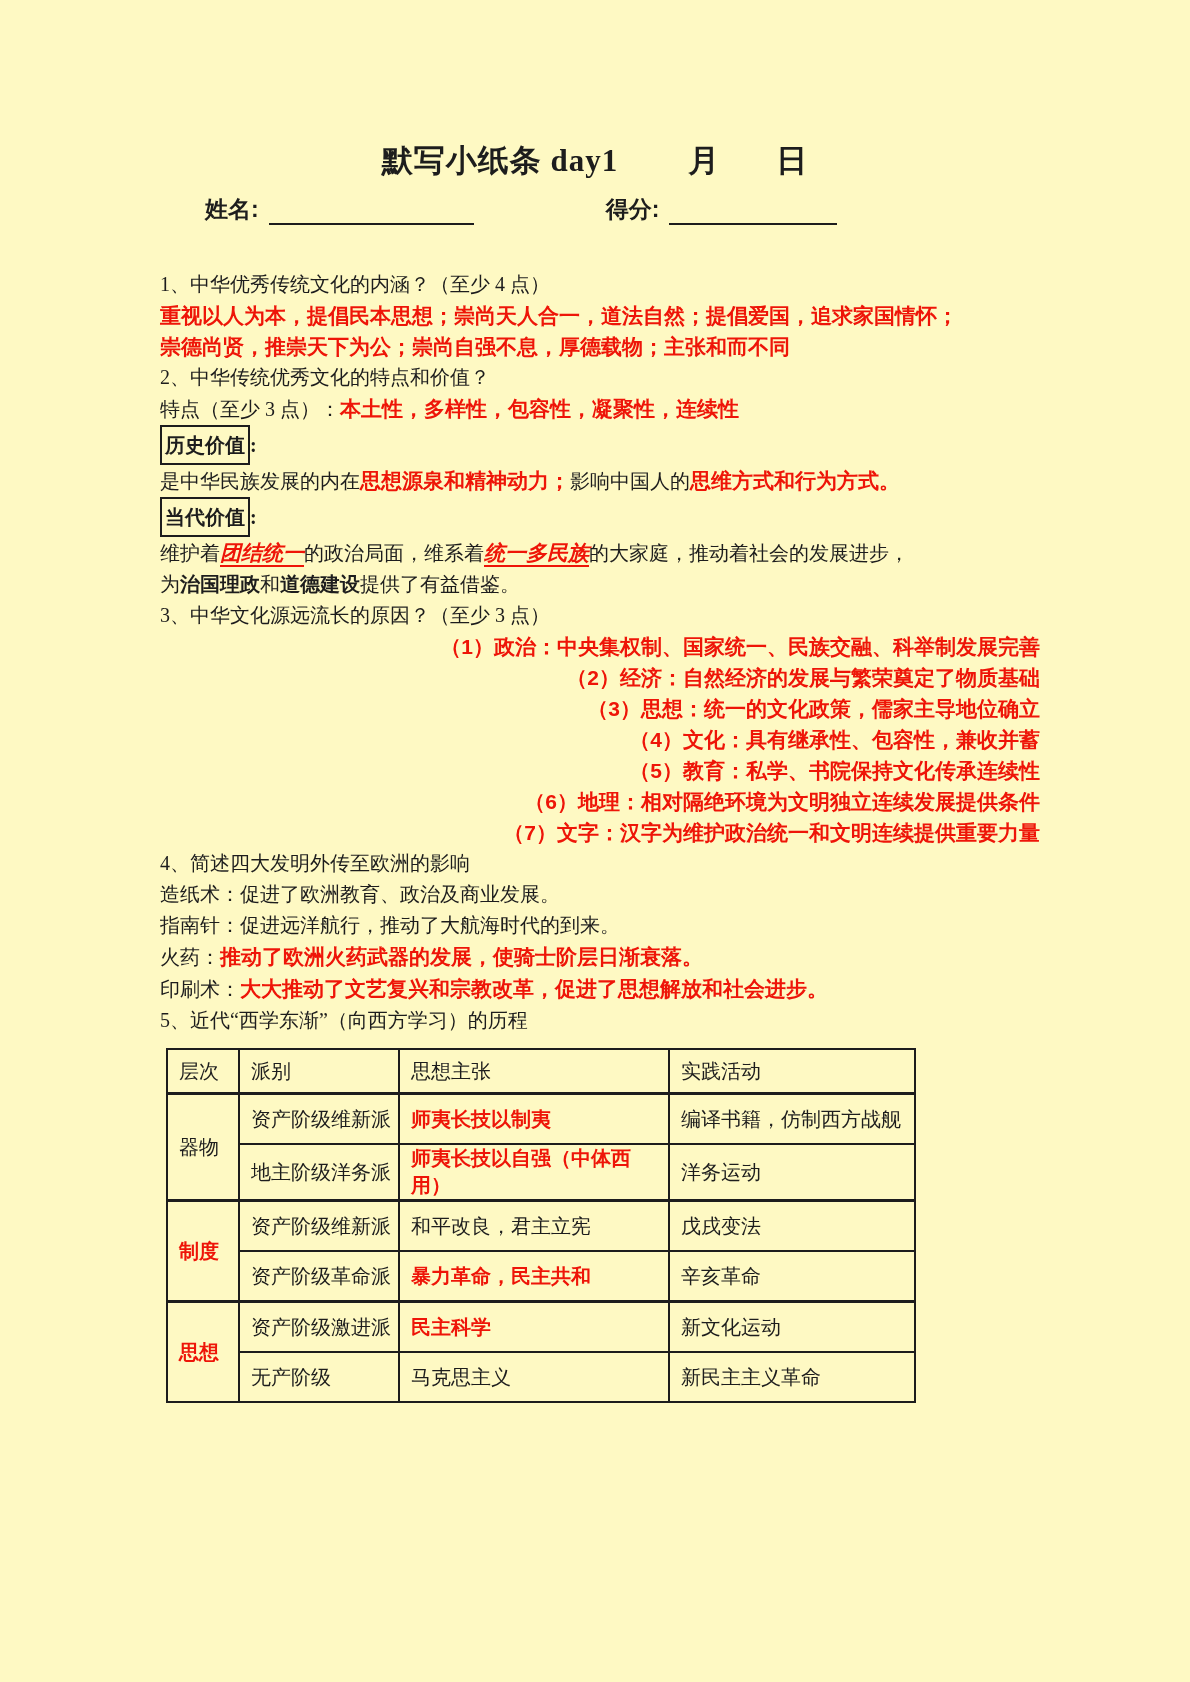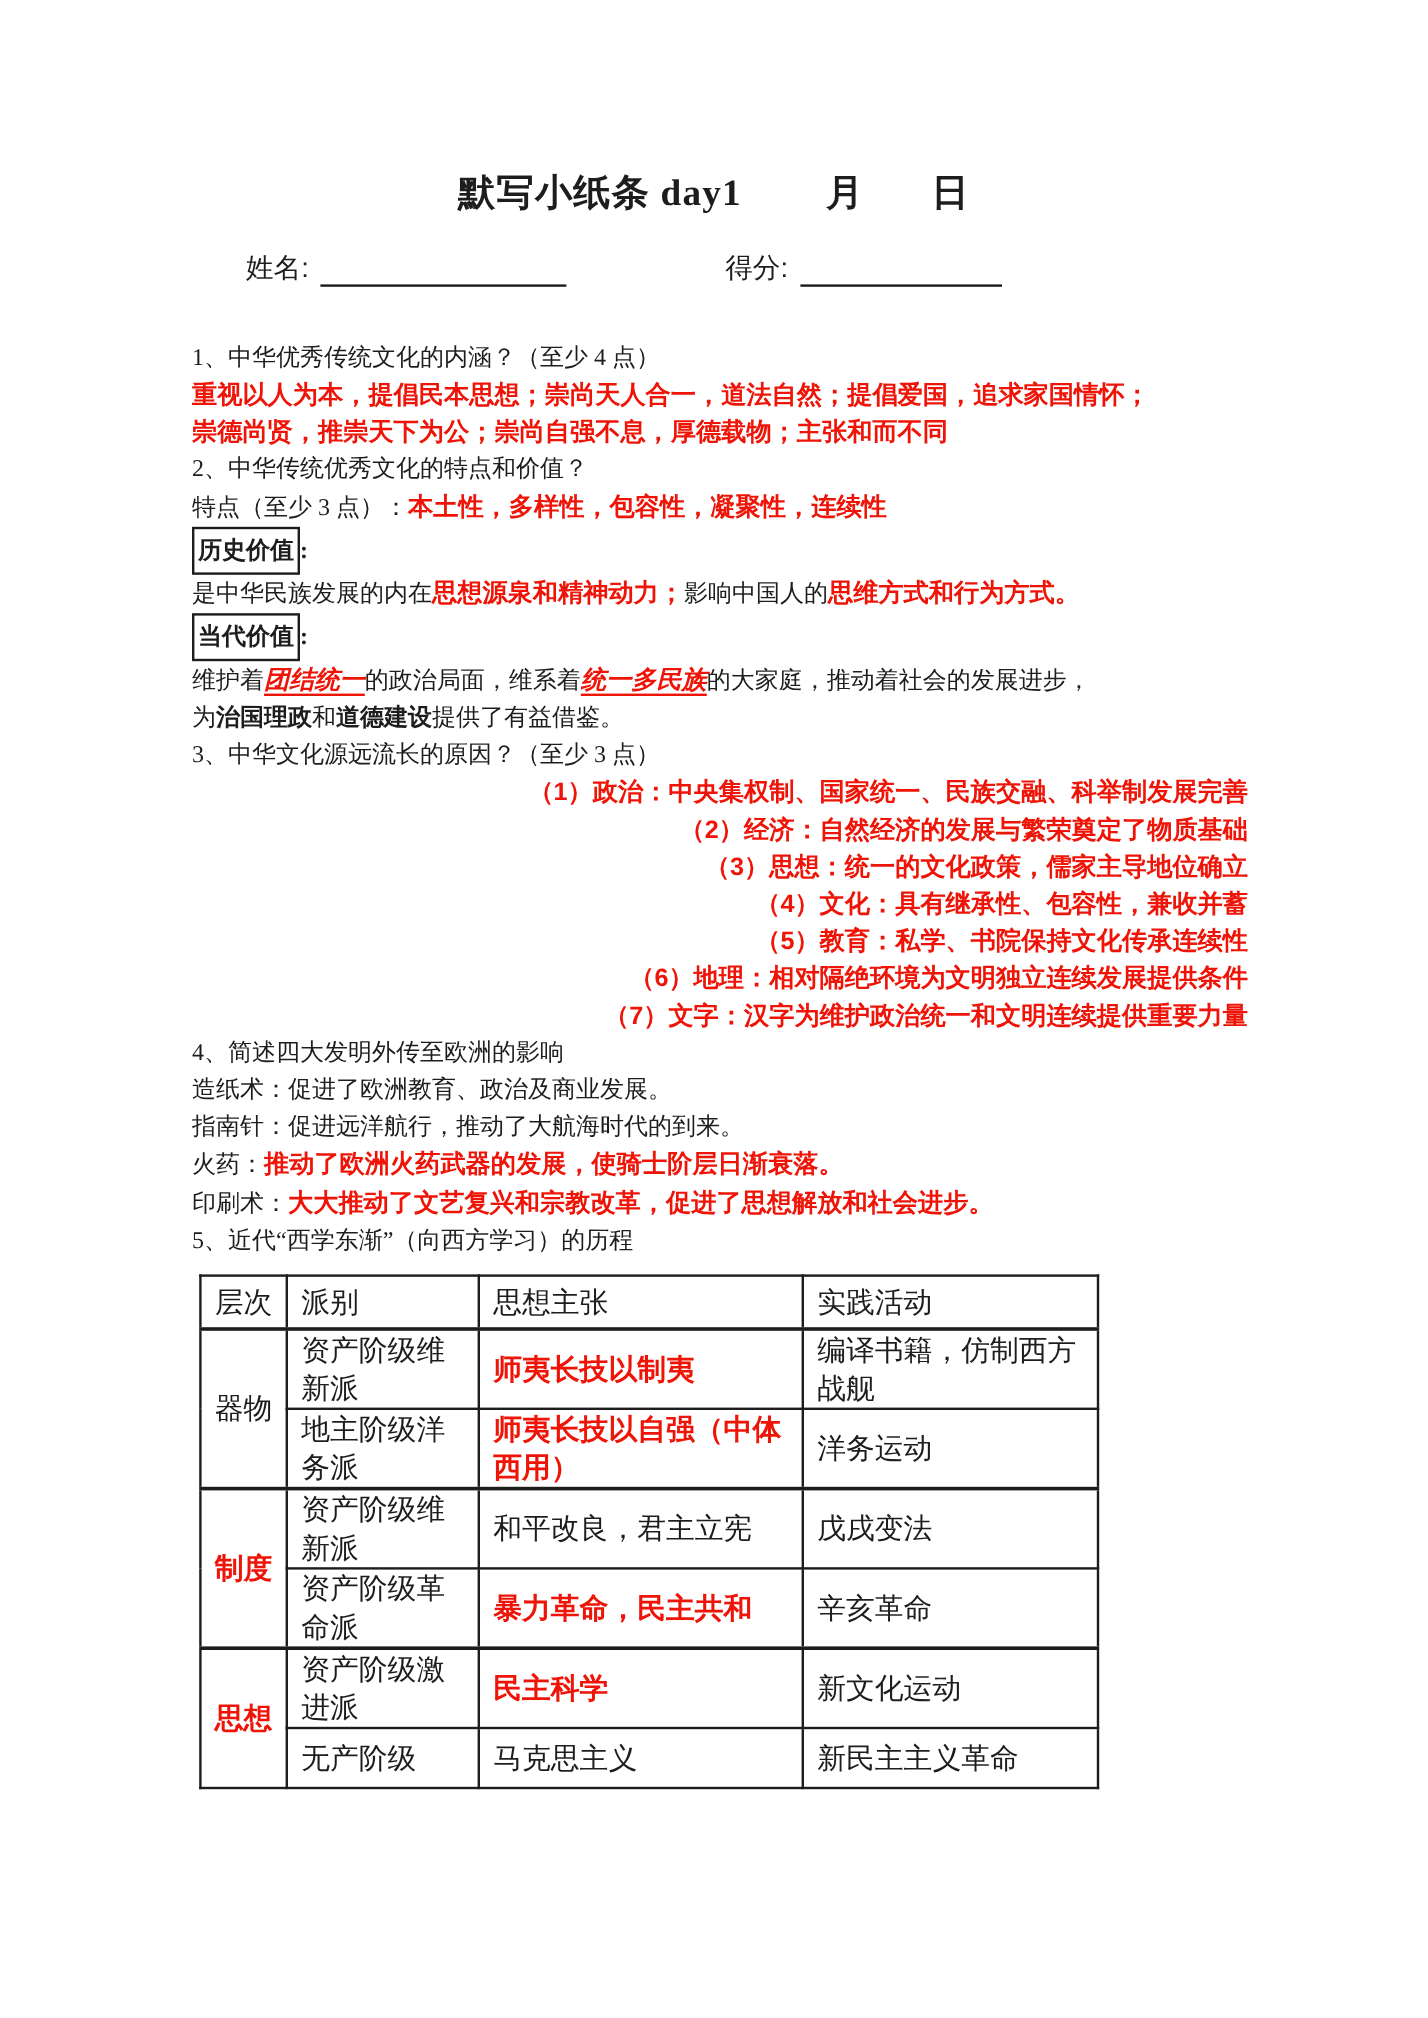--- a/index.html
+++ b/index.html
@@ -1,39 +1,39 @@
 <!DOCTYPE html>
 <html><head>
 <meta charset="utf-8">
 <style>
   :root{
     --red:#ee1508;
     --ink:#1d1d1d;
   }
   html,body{margin:0;padding:0;background:#e9e9e9;}
   .page{
-    width:1190px;height:1682px;background:#ffffff;margin:0 auto;
+    width:1190px;height:1682px;background:#fef9c3;margin:0 auto;
     position:relative;color:var(--ink);
     font-family:"Liberation Serif","DejaVu Serif",serif;
     overflow:hidden;
   }
   
   .title-row{
     display:flex;justify-content:center;align-items:baseline;
     padding-top:140px;font-weight:bold;font-size:31px;letter-spacing:1px;
   }
   .title-month{margin-left:70px}
   .title-day{margin-left:56px}
 
   
   .name-row{
     display:flex;align-items:flex-end;
-    margin:26px 0 0 205px;
+    margin:12px 0 0 205px;
     font-family:"Liberation Sans","DejaVu Sans",sans-serif;
-    font-weight:normal;font-size:23px;
+    font-weight:bold;font-size:23px;
   }
   .blank{display:inline-block;border-bottom:2px solid var(--ink);height:22px;}
   .blank-name{width:205px;margin-left:10px;}
   .score-label{margin-left:132px;}
   .blank-score{width:168px;margin-left:10px;}
 
   
   .body{margin:44px 150px 0 160px;font-size:20px;}
   .line{line-height:31px;min-height:31px;}
   .red{
@@ -44,21 +44,21 @@
   .bu{font-weight:bold;text-decoration-thickness:2px;text-underline-offset:4px;}
   .boxed{
     display:inline-block;border:2px solid var(--ink);padding:5px 3px;
     font-weight:bold;line-height:26px;
   }
   .indent{padding-left:12px;text-align:right;}
 
   
   .ws-table{
     border-collapse:collapse;table-layout:fixed;width:748px;
-    margin:12px 0 0 6px;font-size:24px;
+    margin:12px 0 0 6px;font-size:20px;
   }
   .ws-table td{
     border:2px solid var(--ink);padding:0 4px 0 11px;
     height:48px;vertical-align:middle;overflow:hidden;
   }
   .ws-table tr.header-row td{height:42px;}
   .ws-table tr.group-start td{border-top-width:3px;}
   .cell-red{
     color:var(--red);font-weight:bold;
     font-family:"Liberation Sans","DejaVu Sans",sans-serif;

